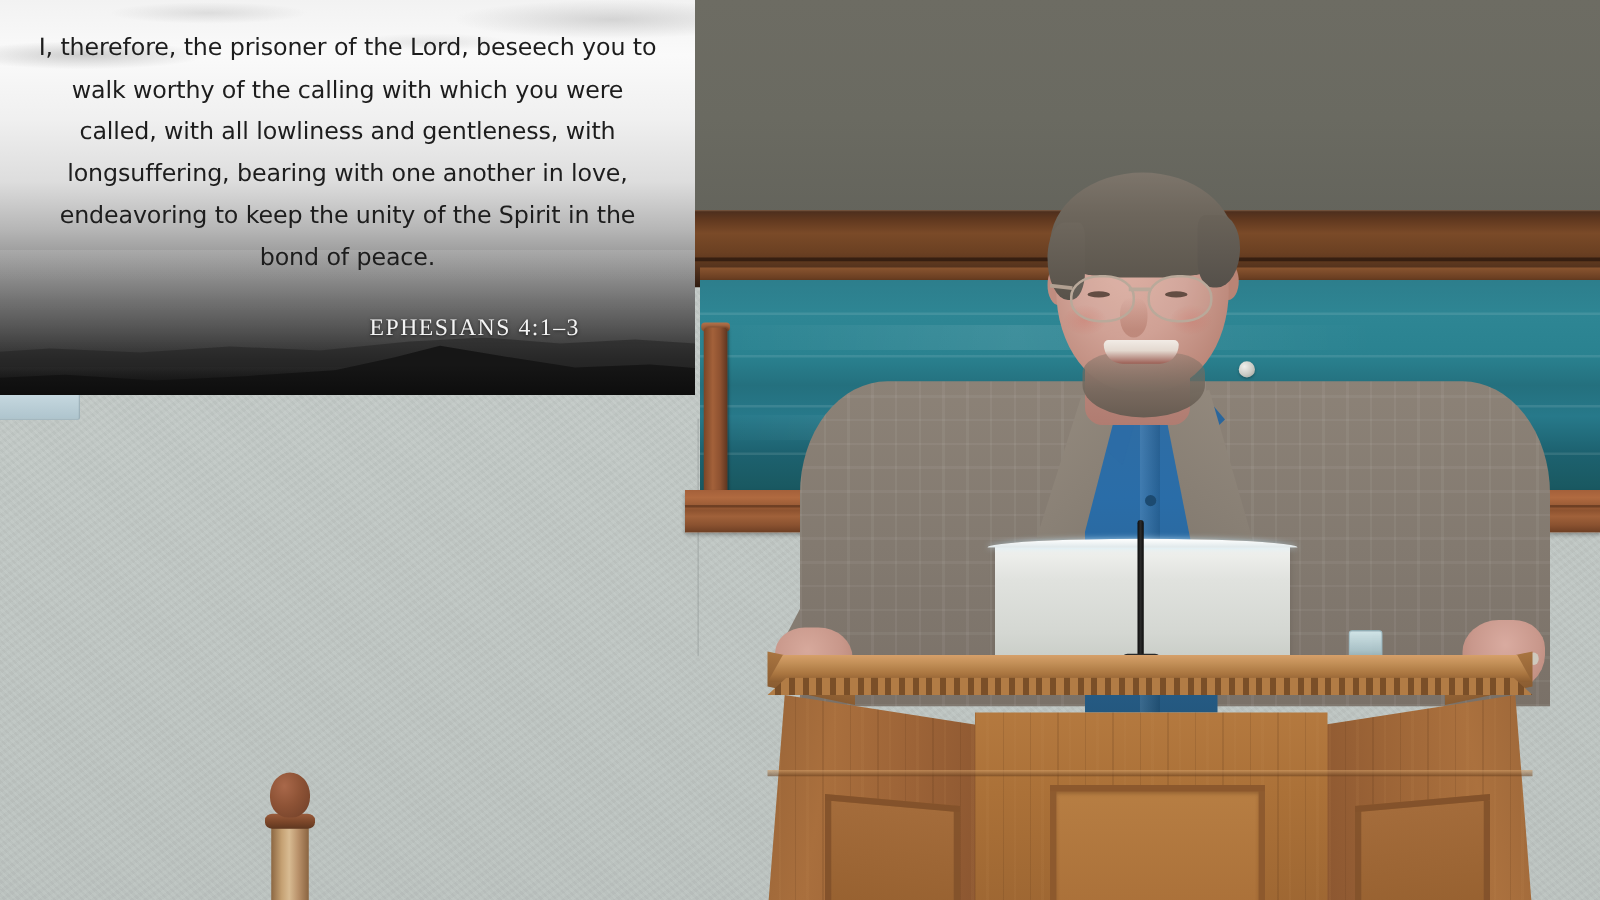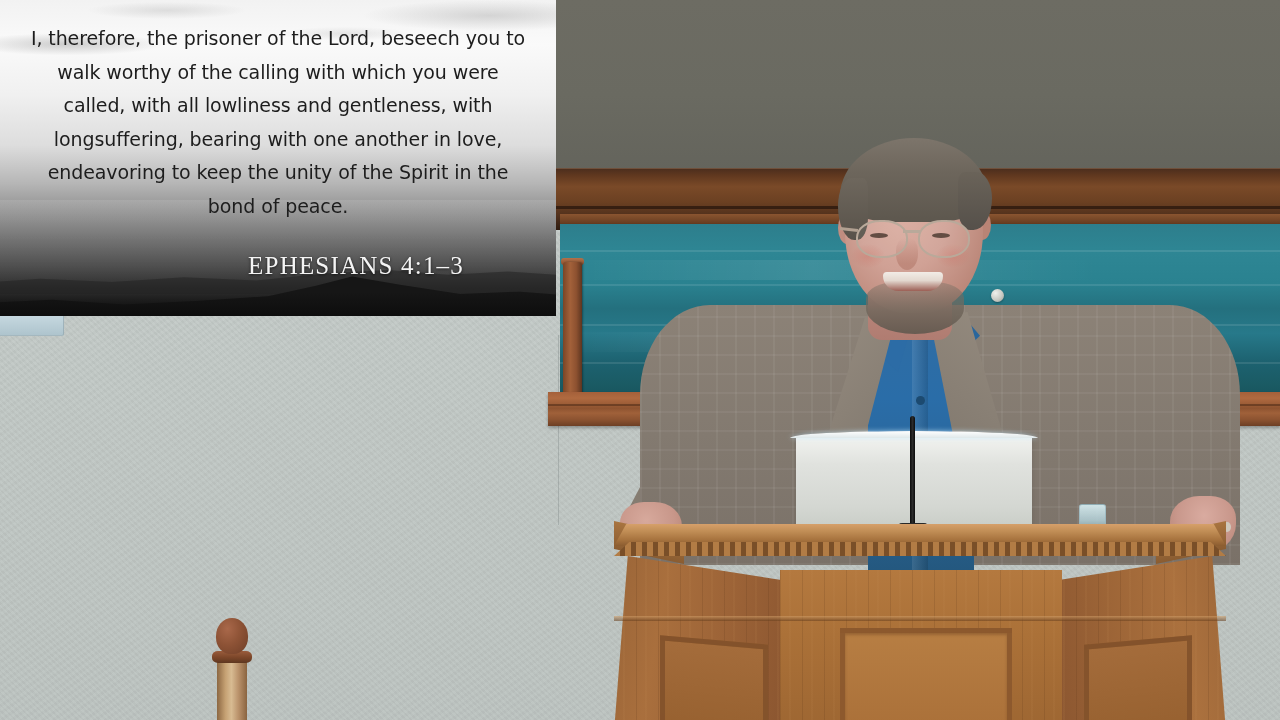--- a/index.html
+++ b/index.html
@@ -473,21 +473,21 @@
     line-height: 33.5px;
     color: #1d1d1d;
     font-weight: 400;
     letter-spacing: -0.1px;
   }
   .slide-ref {
     position: absolute;
     left: 28px; top: 252px; width: 436px;
     text-align: right;
     font-family: "Liberation Serif", serif;
-    font-size: 25px;
+    font-size: 19px;
     letter-spacing: 1.2px;
     color: #f4f4f4;
     text-shadow: 0 1px 3px rgba(0,0,0,.7);
   }
 </style>
 </head>
 <body>
 
 <div id="stage">
 

